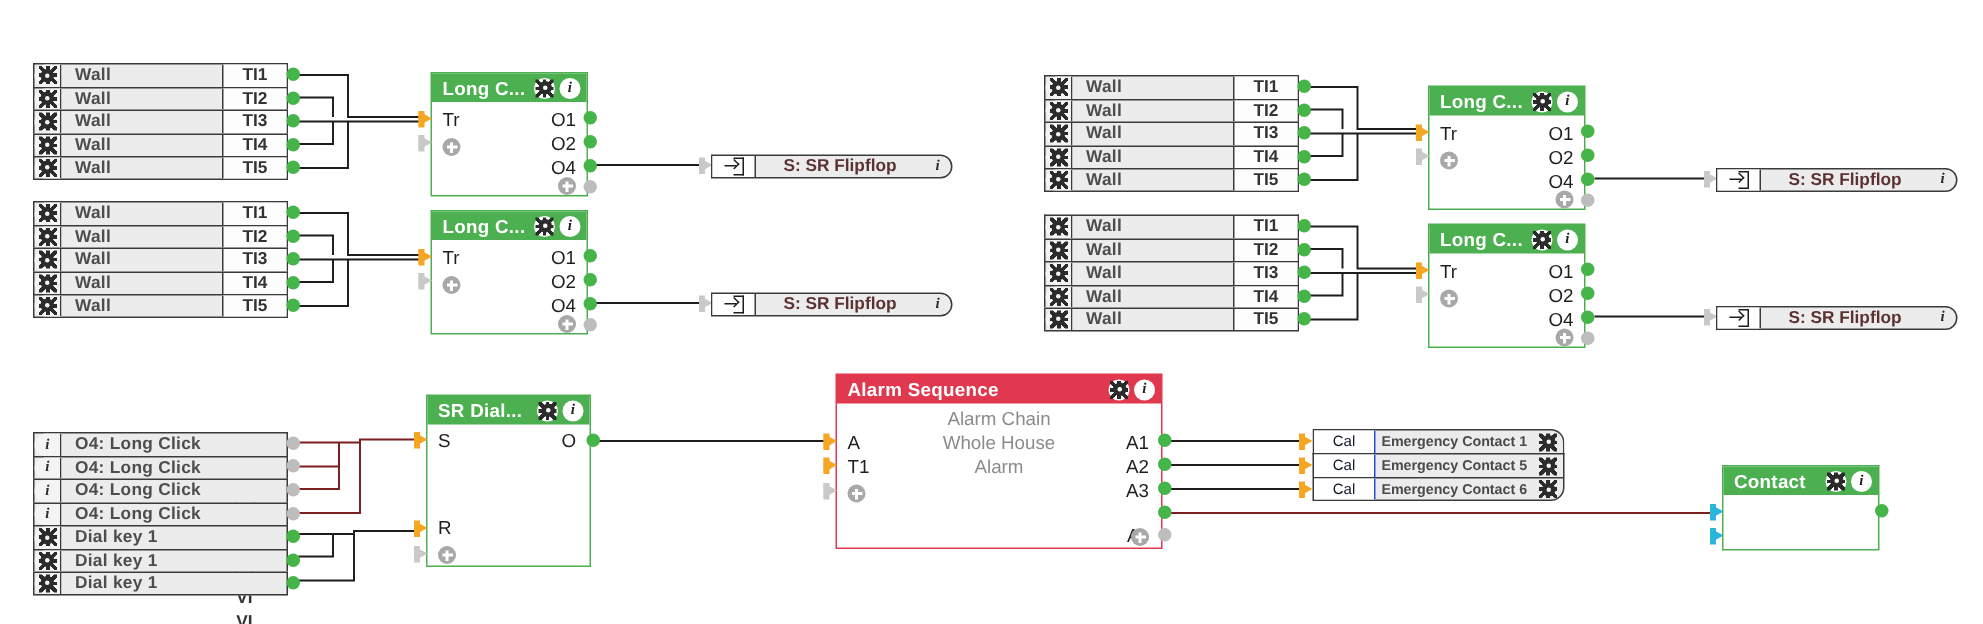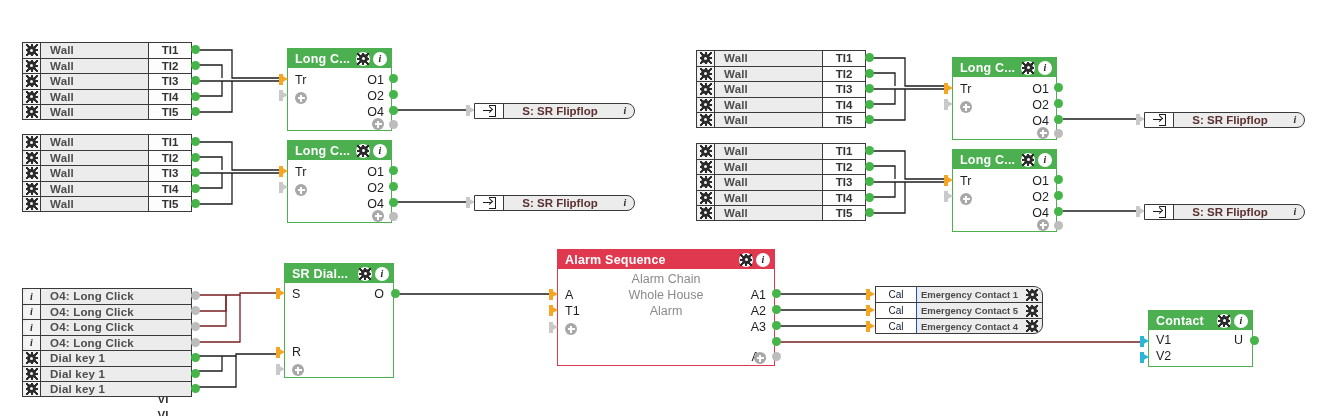--- a/index.html
+++ b/index.html
@@ -589,25 +589,20 @@
   <div class="node green" style="left:1148px;top:310px;width:105px;height:57px;">
     <div class="hdr">
       <span class="title">Contact</span>
       <span class="hicon gear">
           <i class="gearglyph"></i>
         </span>
       <span class="hicon">
           <i class="iglyph">i</i>
         </span>
     </div>
-    <div class="body">
-      <span class="inlab" style="left:7px;top:3px;">V1</span>
-      <span class="inlab" style="left:7px;top:19px;">V2</span>
-      <span class="outlab" style="right:9px;top:3px;">U</span>
-    </div>
   </div>
   <span class="arrow-cyan" style="left:1140px;top:336px;"></span>
   <span class="arrow-cyan" style="left:1140px;top:352px;"></span>
   <span class="pgreen" style="left:1250px;top:336px;"></span>
 
   <span class="arrow-gray" style="left:466px;top:105px;"></span>
   <div class="refnode" style="left:474px;top:103px;width:161px;">
     <span class="icobox">
       <i class="refarrowicon">
           <i class="shaft"></i>
@@ -675,20 +670,20 @@
     </div>
     <div class="calrow">
       <span class="calbox">Cal</span>
       <span class="calname">Emergency Contact 5</span>
       <span class="calgear">
           <i class="gearglyph"></i>
         </span>
     </div>
     <div class="calrow last">
       <span class="calbox">Cal</span>
-      <span class="calname">Emergency Contact 4</span>
+      <span class="calname">Emergency Contact 6</span>
       <span class="calgear">
           <i class="gearglyph"></i>
         </span>
     </div>
   </div>
 
 </div>
 
 </body></html>

